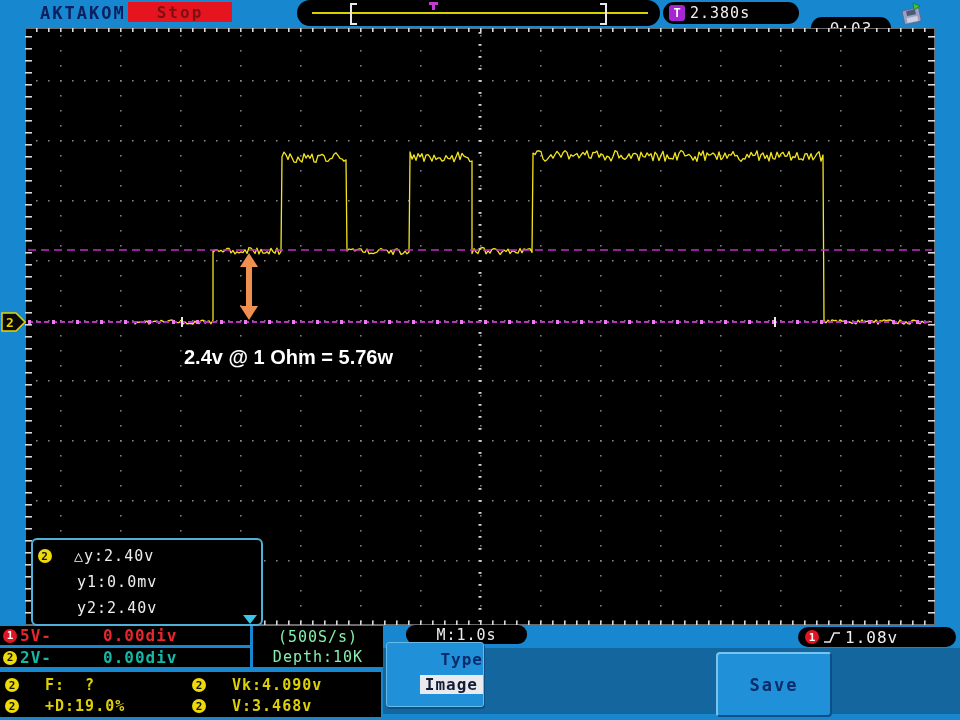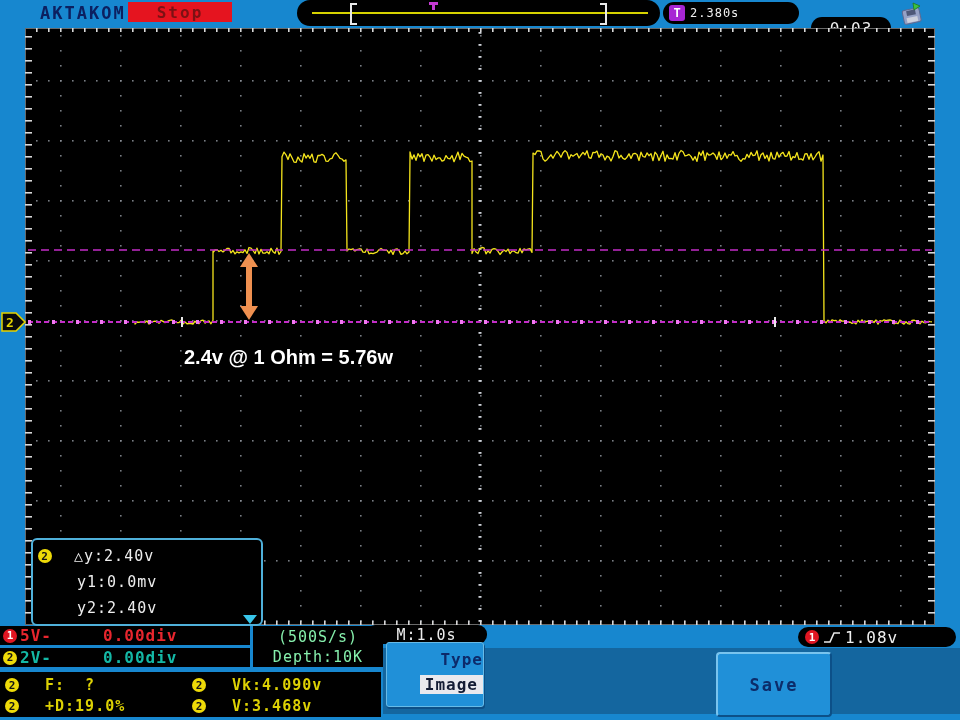--- a/index.html
+++ b/index.html
@@ -18,21 +18,21 @@
   .bracket{top:3px;width:5px;height:18px;}
   .bracket.l{left:53px;border-left:2px solid #e9e9e9;border-top:2px solid #e9e9e9;border-bottom:2px solid #e9e9e9;}
   .bracket.r{left:303px;border-right:2px solid #e9e9e9;border-top:2px solid #e9e9e9;border-bottom:2px solid #e9e9e9;}
   .tmark{left:132px;top:2px;width:9px;}
   .tmark .bar{width:9px;height:3px;background:#c43ad2;}
   .tmark .stem{width:3px;height:5px;margin:0 auto;background:#c43ad2;}
   .trig-pill{left:663px;top:2px;width:136px;height:22px;border-radius:11px;background:#000;
              display:flex;align-items:center;gap:5px;padding-left:6px;box-sizing:border-box;}
   .t-icon{width:16px;height:16px;border-radius:3px;background:#a726d4;color:#fff;
           font-weight:bold;font-size:12px;}
-  .trig-pill .val{color:#f0f0f0;font-size:12px;letter-spacing:1px;}
+  .trig-pill .val{color:#f0f0f0;font-size:15px;letter-spacing:1px;}
   .clock-pill{left:811px;top:17px;width:80px;height:22px;border-radius:11px;background:#000;}
   .clock-pill span{color:#f0f0f0;font-size:16px;letter-spacing:1px;}
   .usb{left:899px;top:2px;}
 
   
   #screen{left:25px;top:28px;width:910px;height:597px;background:#000;}
   .annotation{left:184px;top:346px;font-family:"Liberation Sans",sans-serif;
               font-weight:bold;font-size:20px;color:#fff;}
   .measure-box{left:31px;top:538px;width:218px;height:78px;background:#000;
                border:2px solid #4fb0da;border-radius:6px;z-index:6;padding:3px 5px;box-sizing:content-box;}
@@ -56,21 +56,21 @@
   .box-ch1{left:0;top:626px;width:250px;height:19px;display:flex;align-items:center;}
   .box-ch2{left:0;top:648px;width:250px;height:19px;display:flex;align-items:center;}
   .chrow .badge{margin-left:3px;}
   .chrow .scale{margin-left:3px;font-weight:bold;font-size:16px;letter-spacing:1px;}
   .chrow .offset{position:absolute;left:103px;font-weight:bold;font-size:16px;letter-spacing:1px;}
   .red-t{color:#e8262e;}
   .yel-t{color:#14b8a6;}
   .box-sr{left:253px;top:626px;width:130px;height:41px;display:flex;flex-direction:column;
           align-items:center;justify-content:center;gap:2px;}
   .box-sr span{color:#86efac;font-size:15px;letter-spacing:1px;}
-  .m-pill{left:366px;top:625px;width:121px;height:19px;border-radius:9px;background:#000;}
+  .m-pill{left:406px;top:625px;width:121px;height:19px;border-radius:9px;background:#000;}
   .m-pill span{color:#ececec;font-size:15px;letter-spacing:1px;}
   .trig2-pill{left:798px;top:627px;width:158px;height:20px;border-radius:10px;background:#000;
               display:flex;align-items:center;gap:4px;padding-left:7px;box-sizing:border-box;}
   .trig2-pill .val{color:#f0f0f0;font-size:16px;letter-spacing:1px;}
   .box-meas{left:0;top:672px;width:381px;height:45px;}
   .meas-cell{position:absolute;display:flex;align-items:center;gap:4px;}
   .meas-cell span.txt{color:#ddd104;font-size:15px;letter-spacing:1px;font-weight:bold;}
   .mc1{left:5px;top:4px;} .mc2{left:192px;top:4px;} .mc3{left:5px;top:25px;} .mc4{left:192px;top:25px;}
 
   .btn-type{left:386px;top:642px;width:96px;height:63px;background:#2090d8;

